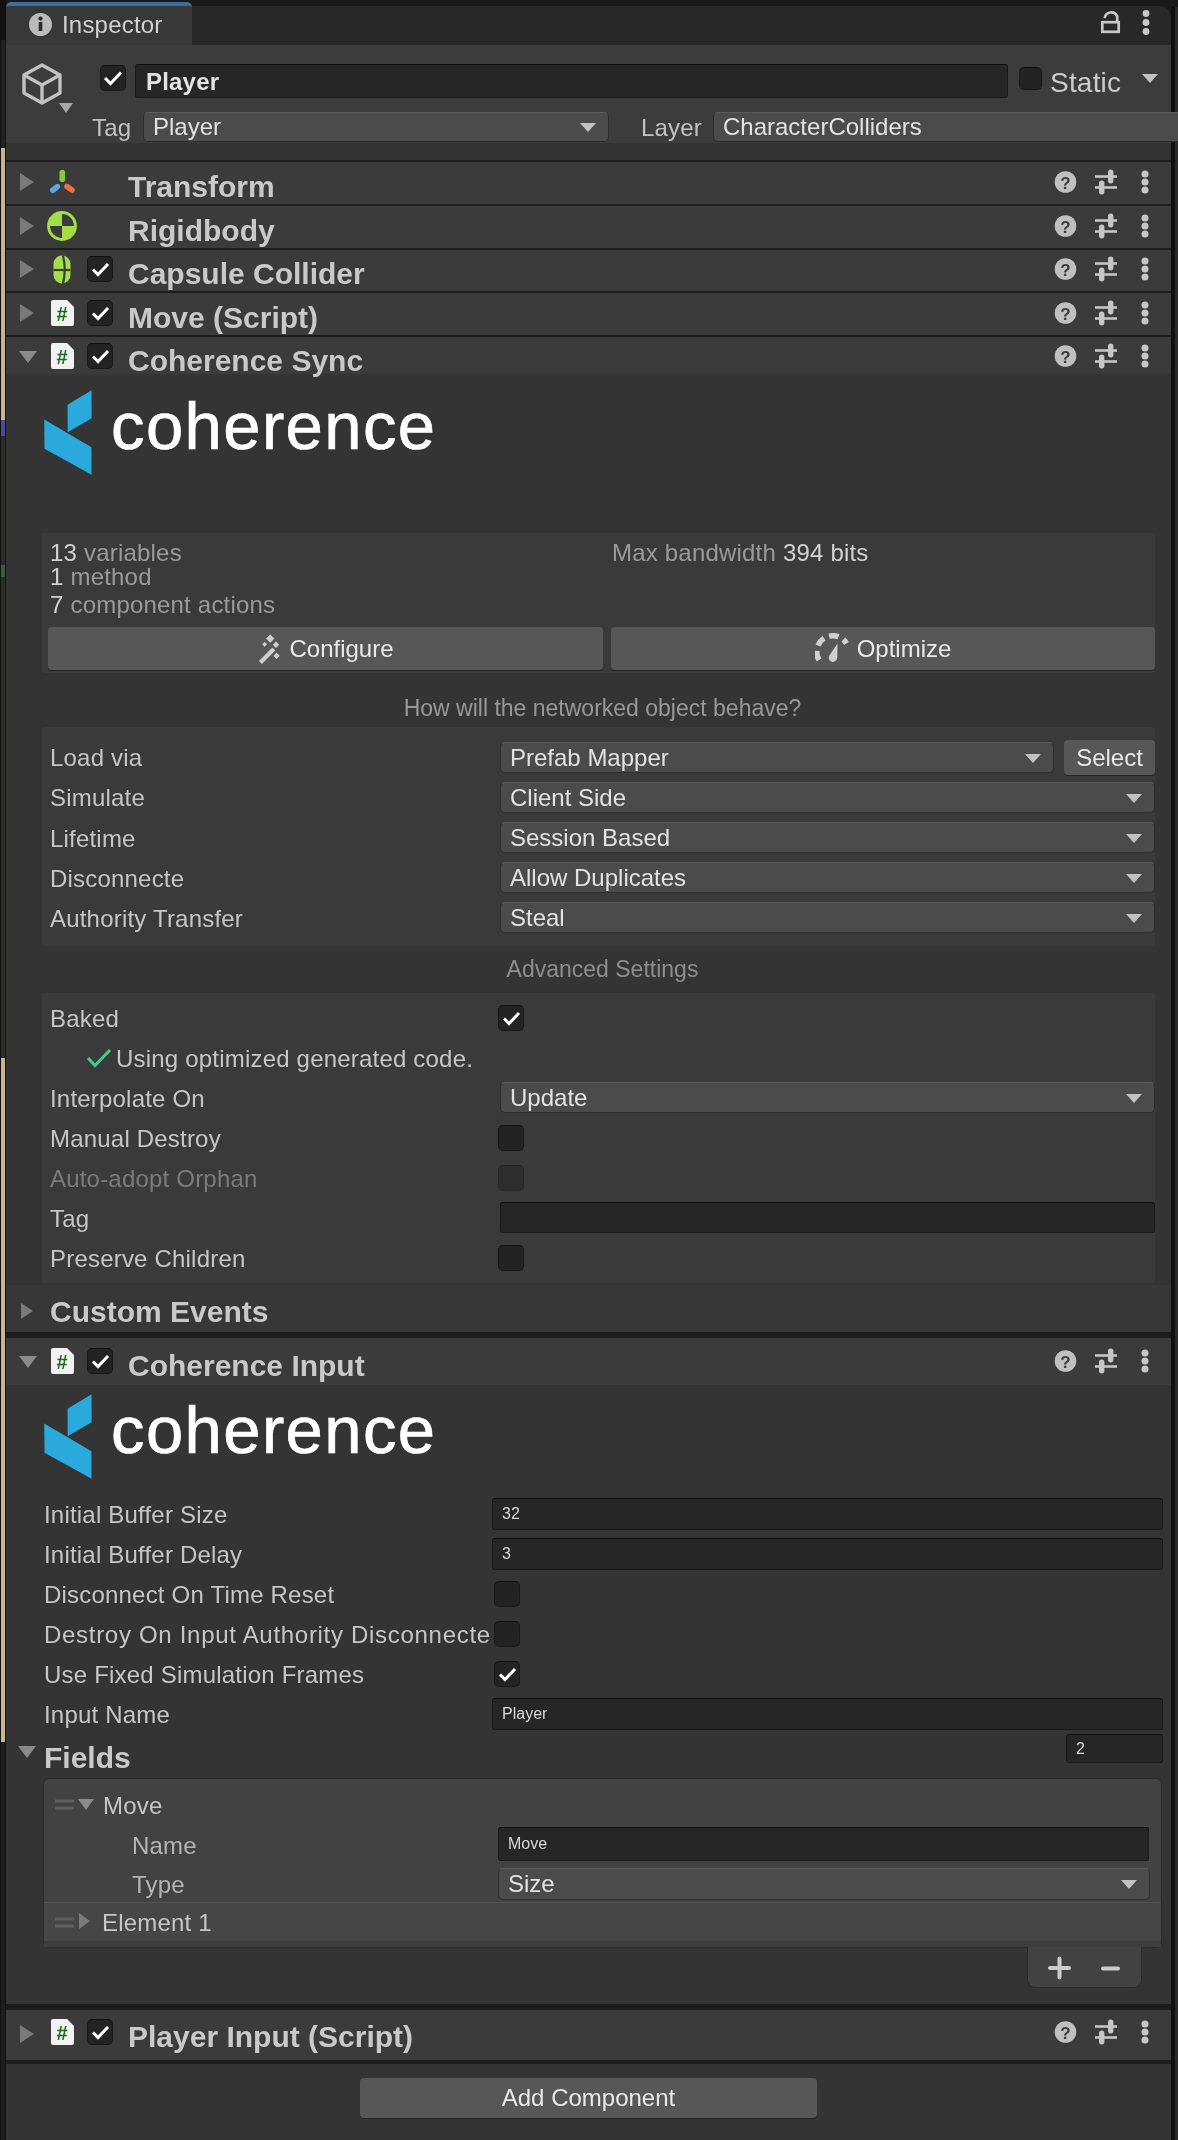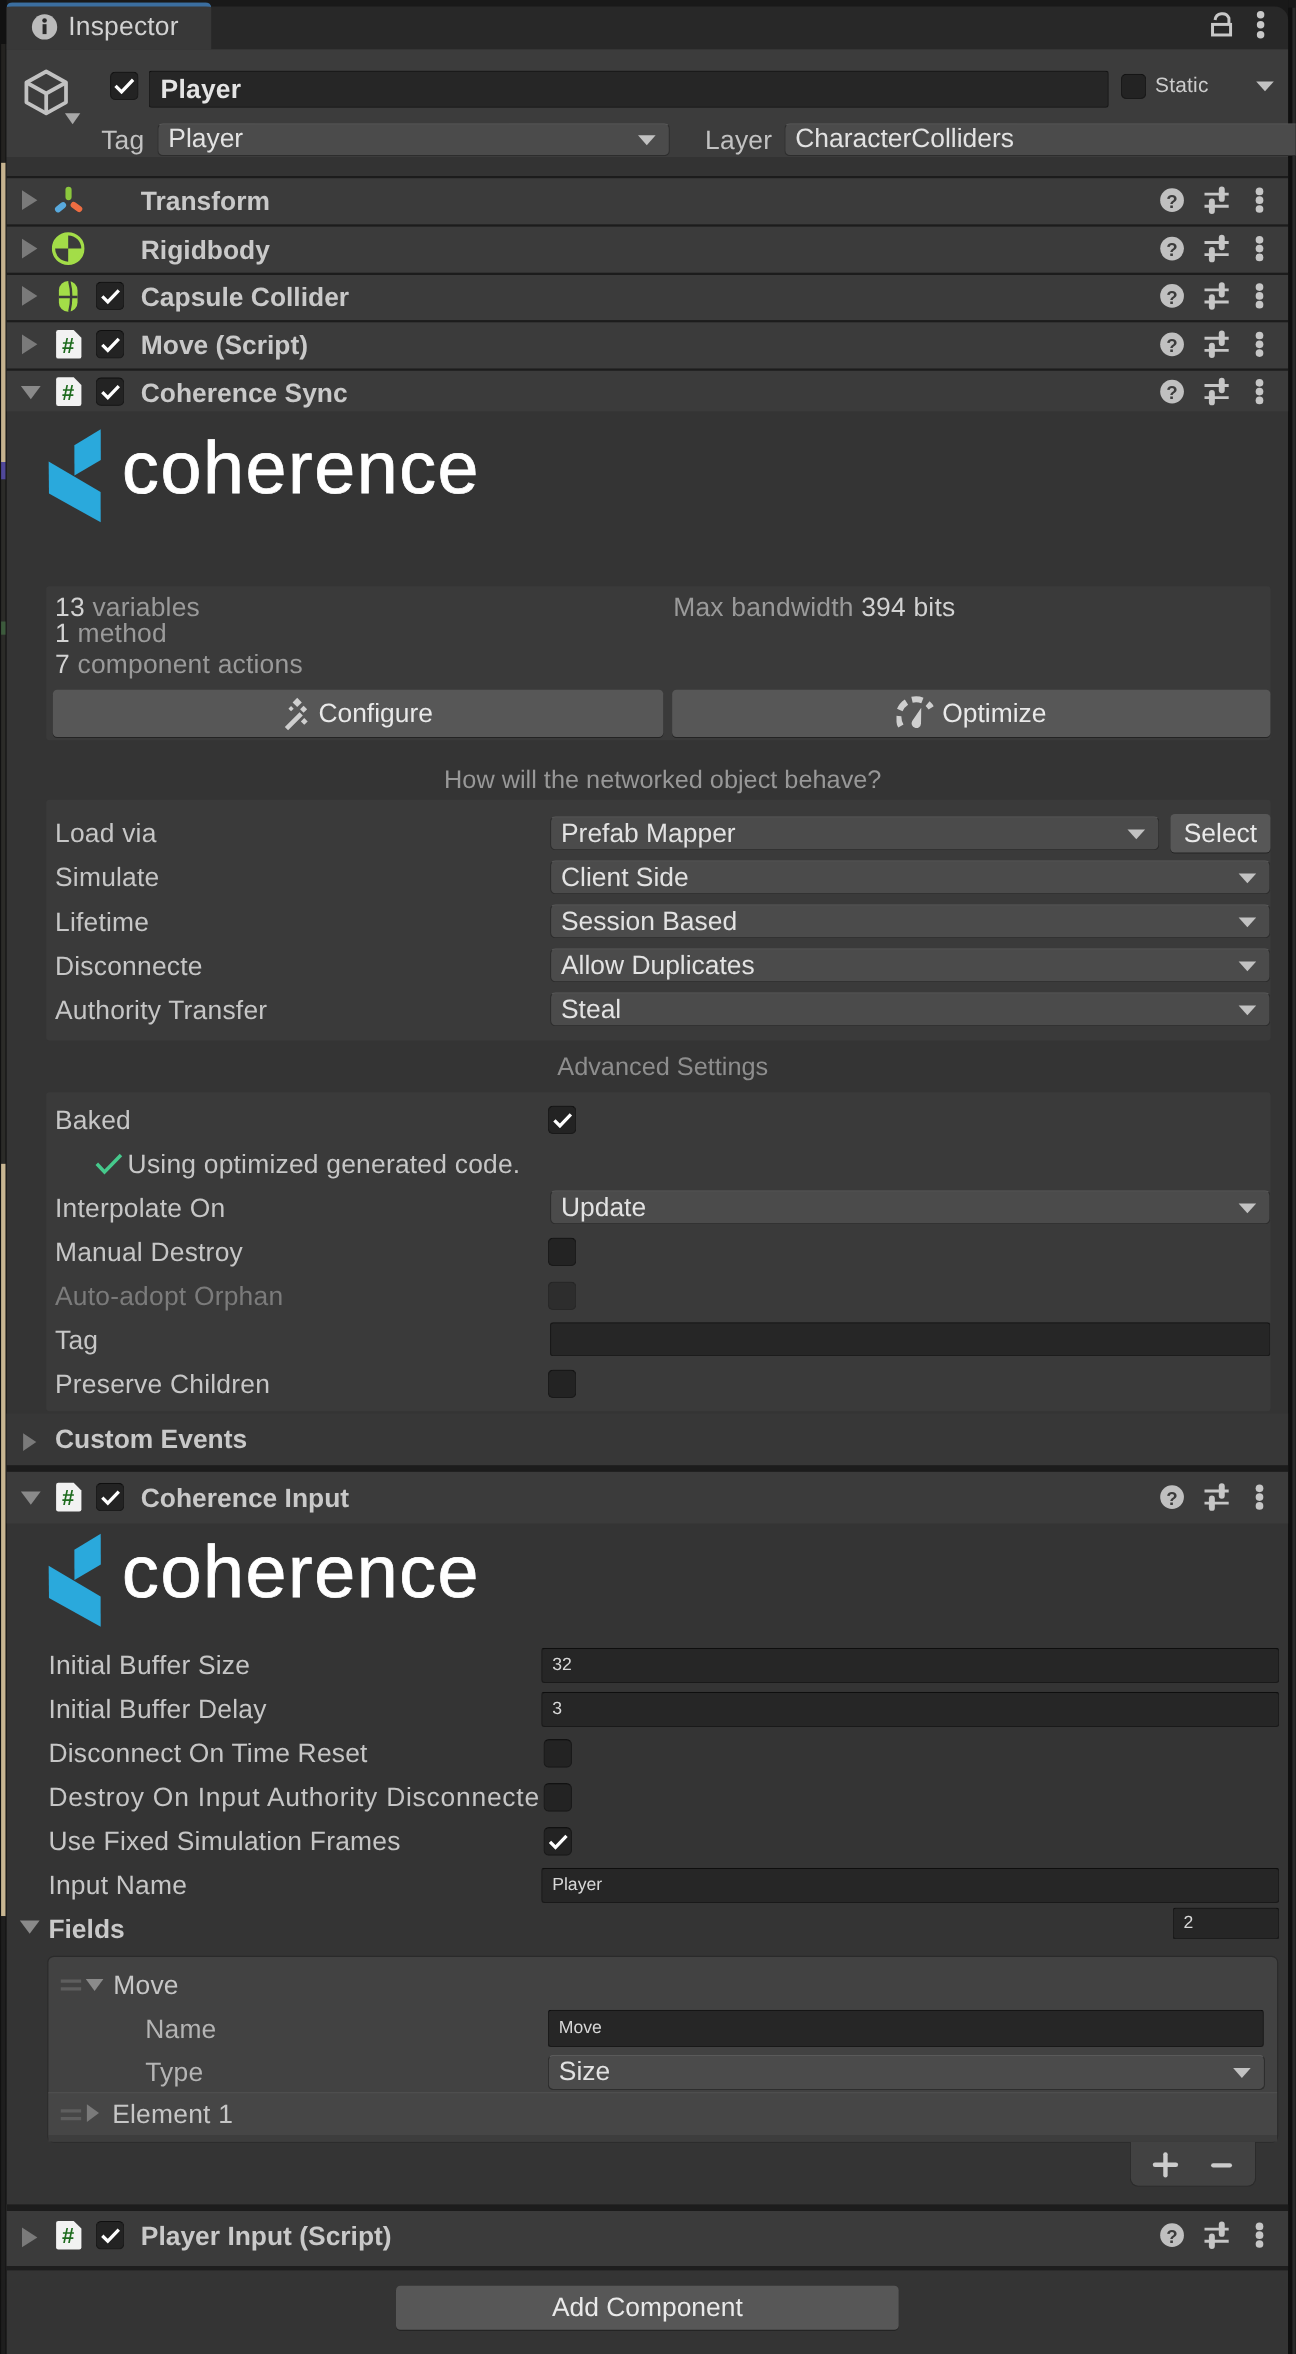--- a/index.html
+++ b/index.html
@@ -22,21 +22,21 @@
       font-size:16px;color:#d8d8d8;white-space:nowrap;}
   .cb{position:absolute;width:26px;height:26px;background:#232323;border-radius:5px;
       border:1px solid #191919;border-top-color:#0f0f0f;box-sizing:border-box;}
   .btn{position:absolute;background:#575757;border-radius:4px;box-shadow:0 1px 0 #242424;
       display:flex;align-items:center;justify-content:center;
       font-size:24px;color:#e9e9e9;white-space:nowrap;}
   .fold{position:absolute;width:0;height:0;}
   .fold.r{border-top:9px solid transparent;border-bottom:9px solid transparent;border-left:14px solid #7a7a7a;}
   .fold.d{border-left:9px solid transparent;border-right:9px solid transparent;border-top:12px solid #8a8a8a;}
   .hdr-row{position:absolute;left:6px;width:1165px;background:#3b3b3b;border-top:2px solid #1c1c1c;box-sizing:border-box;}
-  .htitle{position:absolute;left:128px;font-size:24px;font-weight:bold;color:#c9c9c9;white-space:nowrap;}
+  .htitle{position:absolute;left:128px;font-size:30px;font-weight:bold;color:#c9c9c9;white-space:nowrap;}
   .logoword{font-size:67px;line-height:67px;color:#ffffff;font-weight:400;letter-spacing:1.4px;white-space:nowrap;-webkit-text-stroke:0.7px #fff;}
 </style>
 </head>
 <body>
 <div id="page">
   <svg width="0" height="0" style="position:absolute">
     <defs>
       <g id="rico">
         <circle cx="12.5" cy="15" r="10.8" fill="#c0c0c0"></circle>
         <text x="12.5" y="22" font-family="Liberation Sans" font-size="17" font-weight="bold" fill="#3c3c3c" text-anchor="middle">?</text>
@@ -103,21 +103,21 @@
 
   <div class="cb" style="left:100px;top:65px;"></div>
   <svg class="abs" style="left:103px;top:70px;" width="20" height="16" viewBox="0 0 20 16">
     <path d="M2 8 L7.5 13.5 L18 2.5" fill="none" stroke="#ffffff" stroke-width="3"></path>
   </svg>
 
   <div class="tf" style="left:135px;top:64px;width:873px;height:34px;"></div>
   <div class="lbl" style="left:146px;top:70px;font-weight:bold;color:#e4e4e4;font-size:24px;">Player</div>
 
   <div class="cb" style="left:1019px;top:67px;width:23px;height:23px;"></div>
-  <div class="lbl" style="left:1050px;top:69px;color:#cccccc;font-size:19px;">Static</div>
+  <div class="lbl" style="left:1050px;top:69px;color:#cccccc;font-size:28px;">Static</div>
   <div class="dar" style="left:1142px;top:78px;border-left-width:8.5px;border-right-width:8.5px;"></div>
 
   <div class="lbl" style="left:92px;top:116px;color:#c2c2c2;font-size:24px;">Tag</div>
   <div class="dd" style="left:143px;top:112px;width:466px;height:30px;">
     <div class="txt">Player</div>
       <div class="dar" style="right:12px;"></div>
   </div>
   <div class="lbl" style="left:641px;top:116px;color:#c2c2c2;font-size:24px;">Layer</div>
   <div class="dd" style="left:713px;top:112px;width:508px;height:30px;">
     <div class="txt">CharacterColliders</div>

